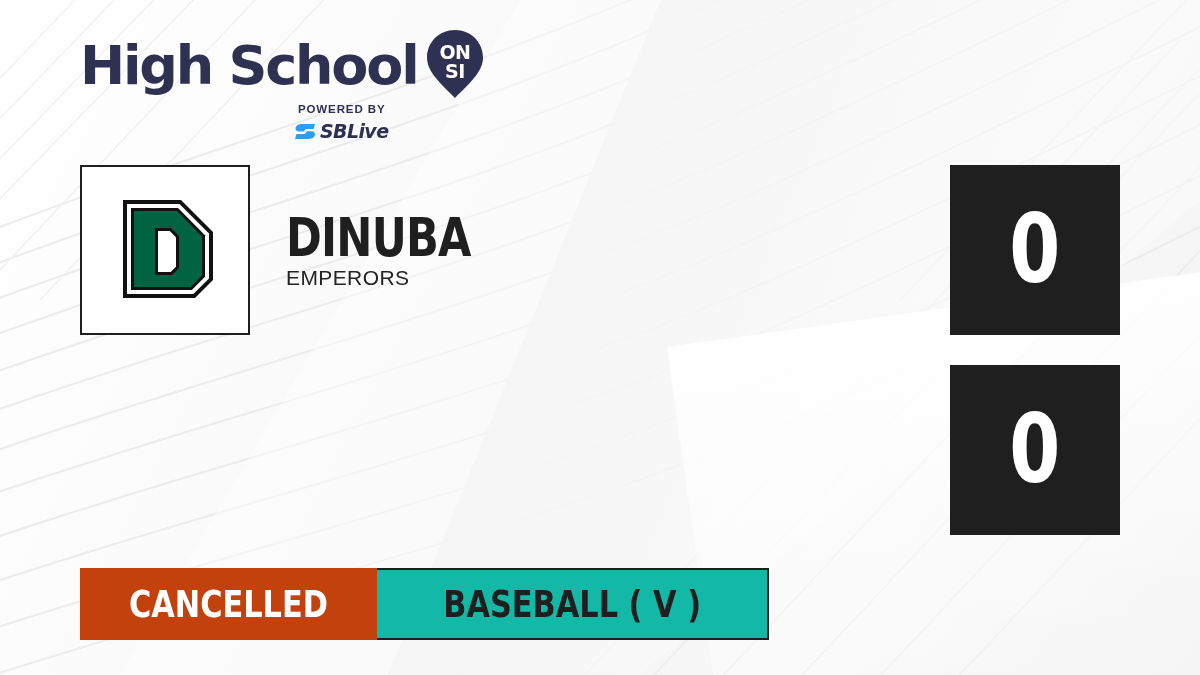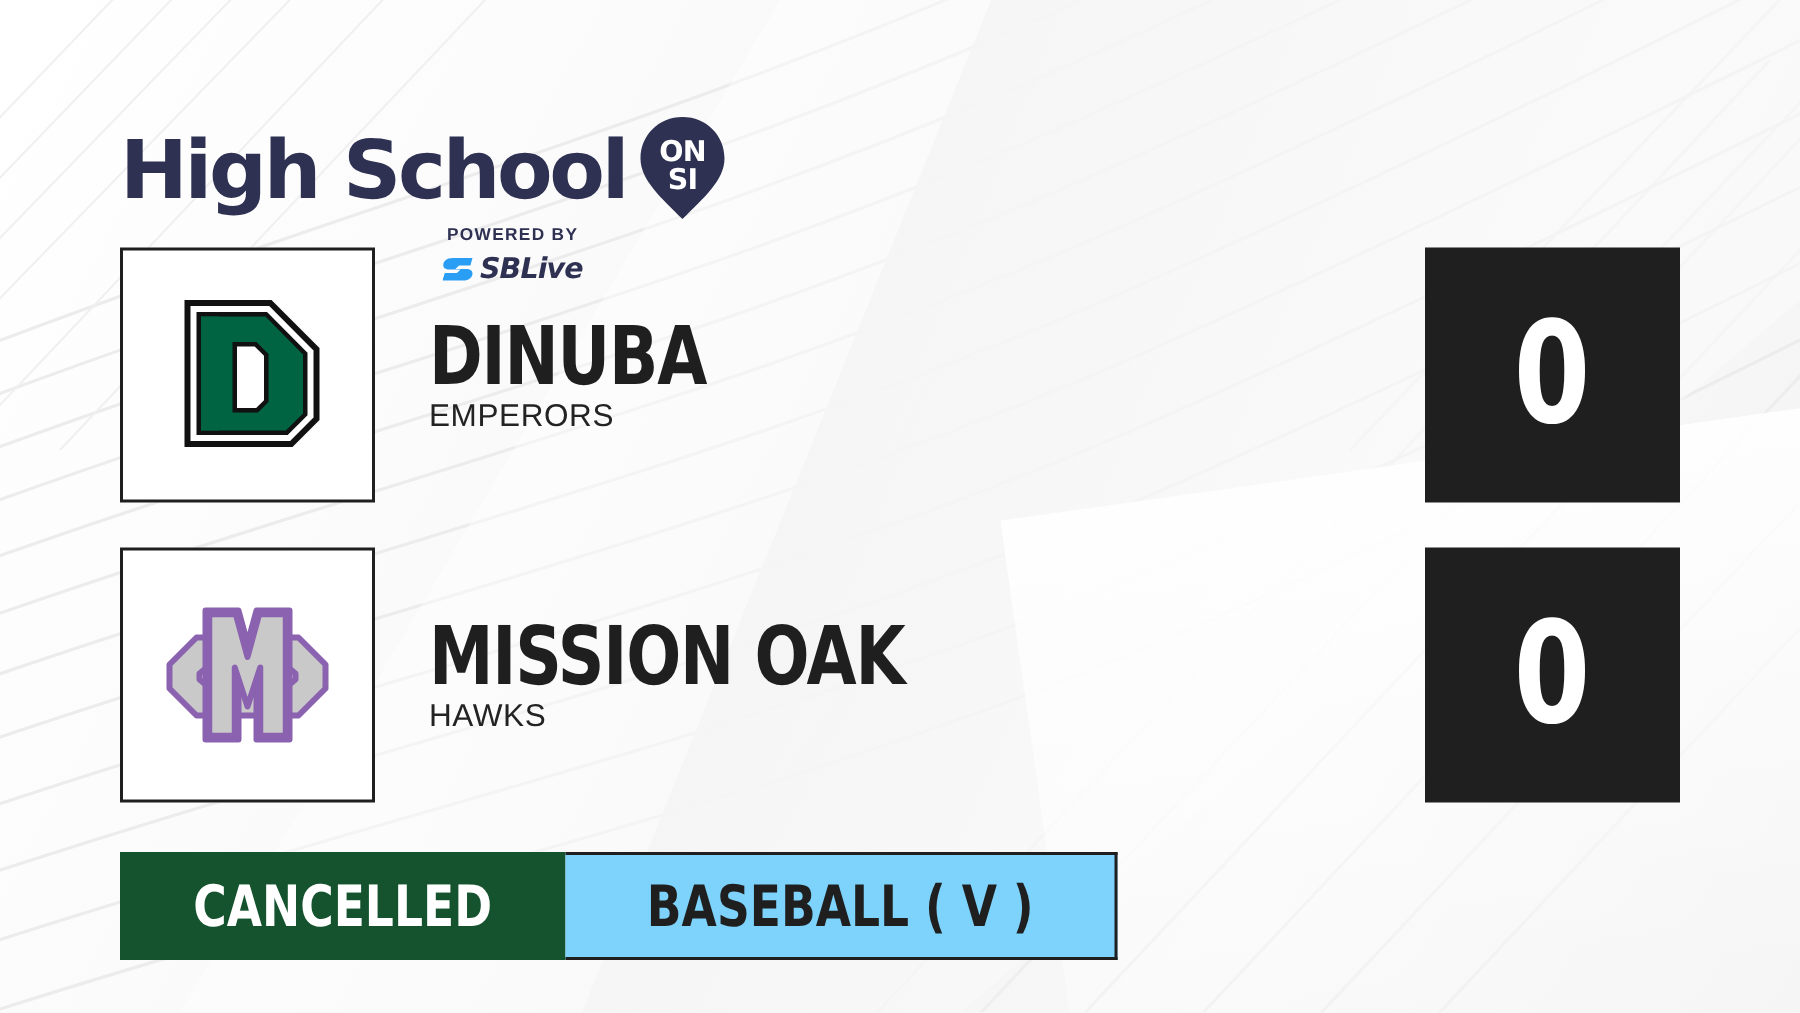--- a/index.html
+++ b/index.html
@@ -26,21 +26,21 @@
   }
   .facet-a { left:540px; top:-120px; width:320px; height:900px; transform:rotate(22deg);
              background:linear-gradient(90deg, rgba(245,245,245,.9), rgba(255,255,255,0)); }
   .facet-b { left:700px; top:300px; width:640px; height:520px; transform:rotate(-8deg);
              background:linear-gradient(180deg, rgba(255,255,255,.9), rgba(248,248,248,0)); }
 
   
   .stage { position:relative; z-index:3; width:1200px; height:675px; }
 
   
-  .brand { position:absolute; left:80px; top:32px;margin-top:48px; }
+  .brand { position:absolute; left:80px; top:32px; }
   .brand-row { display:flex; align-items:center; gap:6px; }
   .brand-word {
     font-family:"DejaVu Sans", sans-serif;
     font-weight:bold;
     font-size:54px;
     letter-spacing:-2.2px;
     color:#2e3152;
     line-height:58px;
     white-space:nowrap;
   }
@@ -116,41 +116,41 @@
   }
 
   
   .status-bar {
     position:absolute;
     left:80px; top:568px;
     height:72px;
     display:flex; align-items:stretch;
   }
   .status-state {
-    background:#14532d;
+    background:#c2410c;
     display:flex; align-items:center; justify-content:center;
     padding:0 24px;
   }
   .status-state-label {
     font-family:"DejaVu Sans", sans-serif;
     font-weight:bold;
     font-size:38px;
     line-height:38px;
     color:#ffffff;
     letter-spacing:0px;
     transform:scaleX(.80);
     transform-origin:center center;
     white-space:nowrap;
   }
   .status-sport {
-    background:#7dd3fc;
+    background:#14b8a6;
     border:2px solid #1f1f1f;
     border-left:none;
     display:flex; align-items:center; justify-content:flex-end;
-    padding:0 22px;
+    padding:0 34px;
   }
   .status-sport-label {
     font-family:"DejaVu Sans", sans-serif;
     font-weight:bold;
     font-size:38px;
     line-height:38px;
     color:#1f1f1f;
     letter-spacing:0px;
     transform:scaleX(.80);
     transform-origin:center center;
@@ -252,47 +252,20 @@
 
         <rect x="35" y="27" width="12" height="76" fill="#006341"></rect>
       </svg>
     </div>
     <div class="team-text">
       <div class="team-name">DINUBA</div>
       <div class="team-mascot">EMPERORS</div>
     </div>
   </div>
 
-  <div class="team-row row-2">
-    <div class="logo-card">
-      <svg width="128" height="110" viewBox="0 0 128 110" aria-hidden="true">
-        <g stroke="#8a62b0" stroke-width="4" stroke-linejoin="round" fill="#c9c9c9">
-
-          <path d="M30 30 H98 L116 48 V64 L98 82 H30 L12 64 V48 Z"></path>
-        </g>
-
-        <path d="M44 44 H84 L96 54 V58 L84 68 H44 L32 58 V54 Z" fill="#ffffff" stroke="#8a62b0" stroke-width="4" stroke-linejoin="round"></path>
-
-        <g fill="#c9c9c9" stroke="#8a62b0" stroke-width="4" stroke-linejoin="round">
-          <path d="M36 12 H58 L64 34 L70 12 H92 V98 H70 V56 L64 74 L58 56 V98 H36 Z"></path>
-        </g>
-
-        <g fill="#c9c9c9">
-          <path d="M38.5 14.5 H56.2 L64 43 L71.8 14.5 H89.5 V95.5 H72.5 V50 L64 76 L55.5 50 V95.5 H38.5 Z"></path>
-        </g>
-        <g fill="none" stroke="#8a62b0" stroke-width="4" stroke-linejoin="round">
-          <path d="M38.5 14.5 H56.2 L64 43 L71.8 14.5 H89.5 V95.5 H72.5 V50 L64 76 L55.5 50 V95.5 H38.5 Z"></path>
-        </g>
-      </svg>
-    </div>
-    <div class="team-text">
-      <div class="team-name">MISSION OAK</div>
-      <div class="team-mascot">HAWKS</div>
-    </div>
-  </div>
 
   <div class="score-box score-1">
     <span class="score-num">0</span>
   </div>
   <div class="score-box score-2">
     <span class="score-num">0</span>
   </div>
 
   <div class="status-bar">
     <div class="status-state">

